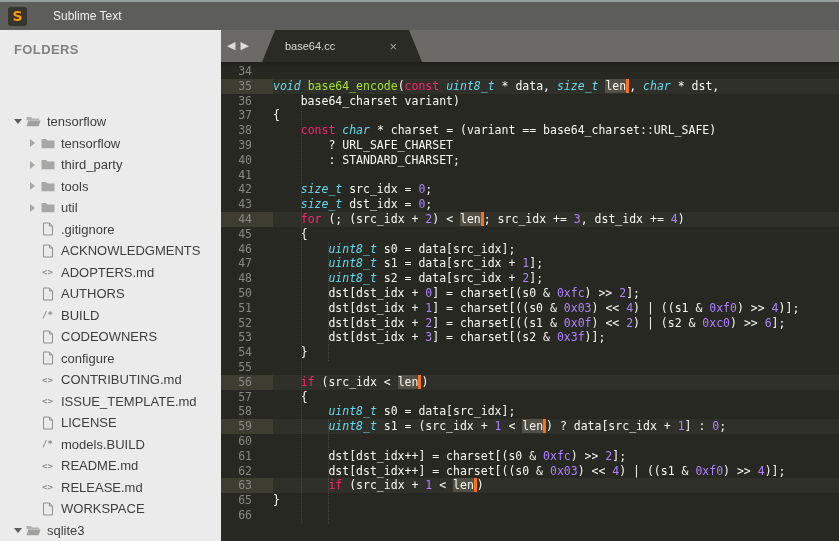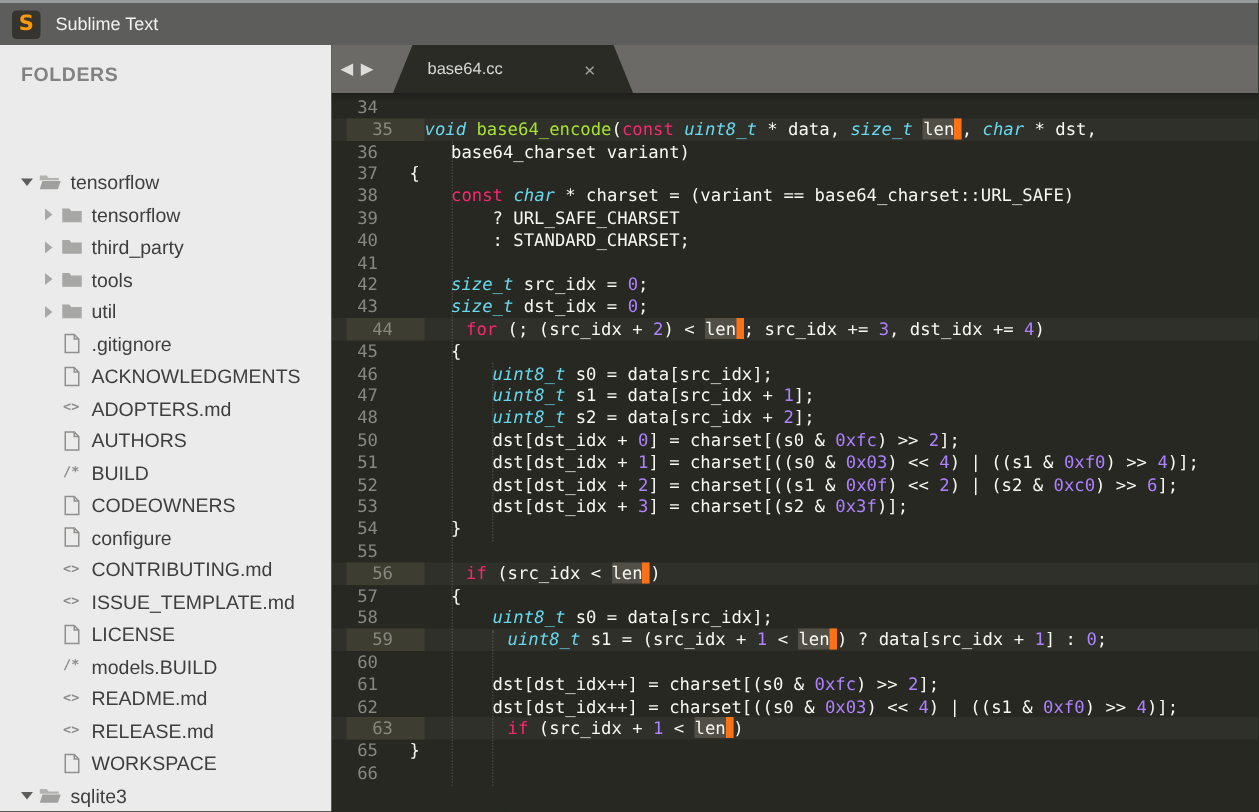--- a/index.html
+++ b/index.html
@@ -13,21 +13,21 @@
     position:absolute;left:0;top:0;width:839px;height:30px;
     background:#5d5d5b;border-top:2px solid #979d9d;box-sizing:border-box;
     display:flex;align-items:center;
   }
   .logo{
     width:19px;height:19px;margin-left:8px;border-radius:3px;
     background:#35342f;color:#ff9a00;font-weight:bold;font-size:14px;
     display:flex;align-items:center;justify-content:center;
     font-family:"DejaVu Sans",sans-serif;
   }
-  .title-text{color:#f1f1ef;font-size:12px;margin-left:10px;}
+  .title-text{color:#f1f1ef;font-size:12px;margin-left:26px;}
 
   
   .sidebar{
     position:absolute;left:0;top:30px;width:221px;height:511px;
     background:#ebebec;overflow:hidden;
   }
   .folders-header{
     position:absolute;top:12px;left:14px;
     font-size:13px;font-weight:bold;color:#828282;letter-spacing:.4px;
   }
@@ -55,30 +55,30 @@
   .tab-close{color:#a2a29f;font-size:13px;margin-right:25px;cursor:default;}
   .top-shadow{position:absolute;top:32px;left:0;right:0;height:6px;
     background:linear-gradient(rgba(0,0,0,.22),rgba(0,0,0,0));pointer-events:none;z-index:3;}
 
   .code{
     position:absolute;top:32px;left:0;right:0;bottom:0;padding-top:2px;
     font-family:"DejaVu Sans Mono",monospace;font-size:11.5px;overflow:hidden;z-index:1;
   }
   .guide{position:absolute;width:0;border-left:1px dotted rgba(248,248,242,.14);z-index:0;pointer-events:none;}
   .line{height:14.8px;line-height:14.8px;display:flex;white-space:pre;position:relative;z-index:1;}
-  .line.hl{background:rgba(255,255,255,.04);padding-left:10px;}
+  .line.hl{background:rgba(255,255,255,.04);}
   .line.hl .ln{background:#3e3d32;}
   .ln{flex:0 0 52px;text-align:right;padding-right:21px;box-sizing:border-box;color:#87887f;}
   .codetext{flex:1;}
   .tok-p{color:#f8f8f2;}
   .tok-k{color:#f92672;}
   .tok-t{color:#66d9ef;font-style:italic;}
   .tok-f{color:#a6e22e;}
   .tok-n{color:#ae81ff;}
-  .tok-s{color:#f8f8f2;background:#514f46;border-right:5px solid #f97316;}
+  .tok-s{color:#f8f8f2;background:#514f46;border-right:3px solid #f97316;}
 </style>
 </head>
 <body>
 
 <div class="titlebar">
   <div class="logo">S</div>
   <div class="title-text">Sublime Text</div>
 </div>
 
 <div class="sidebar">

